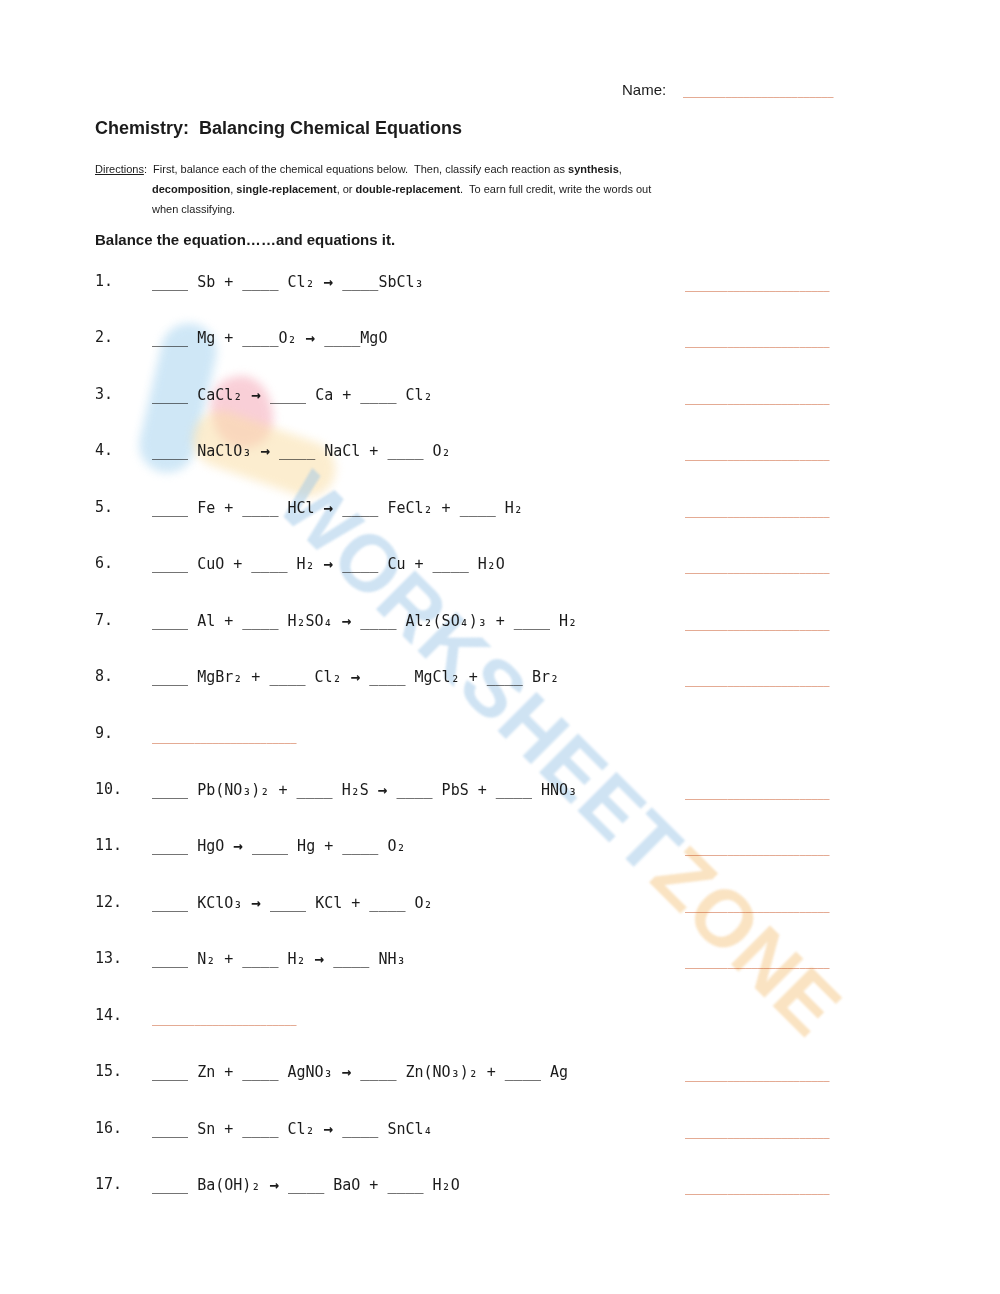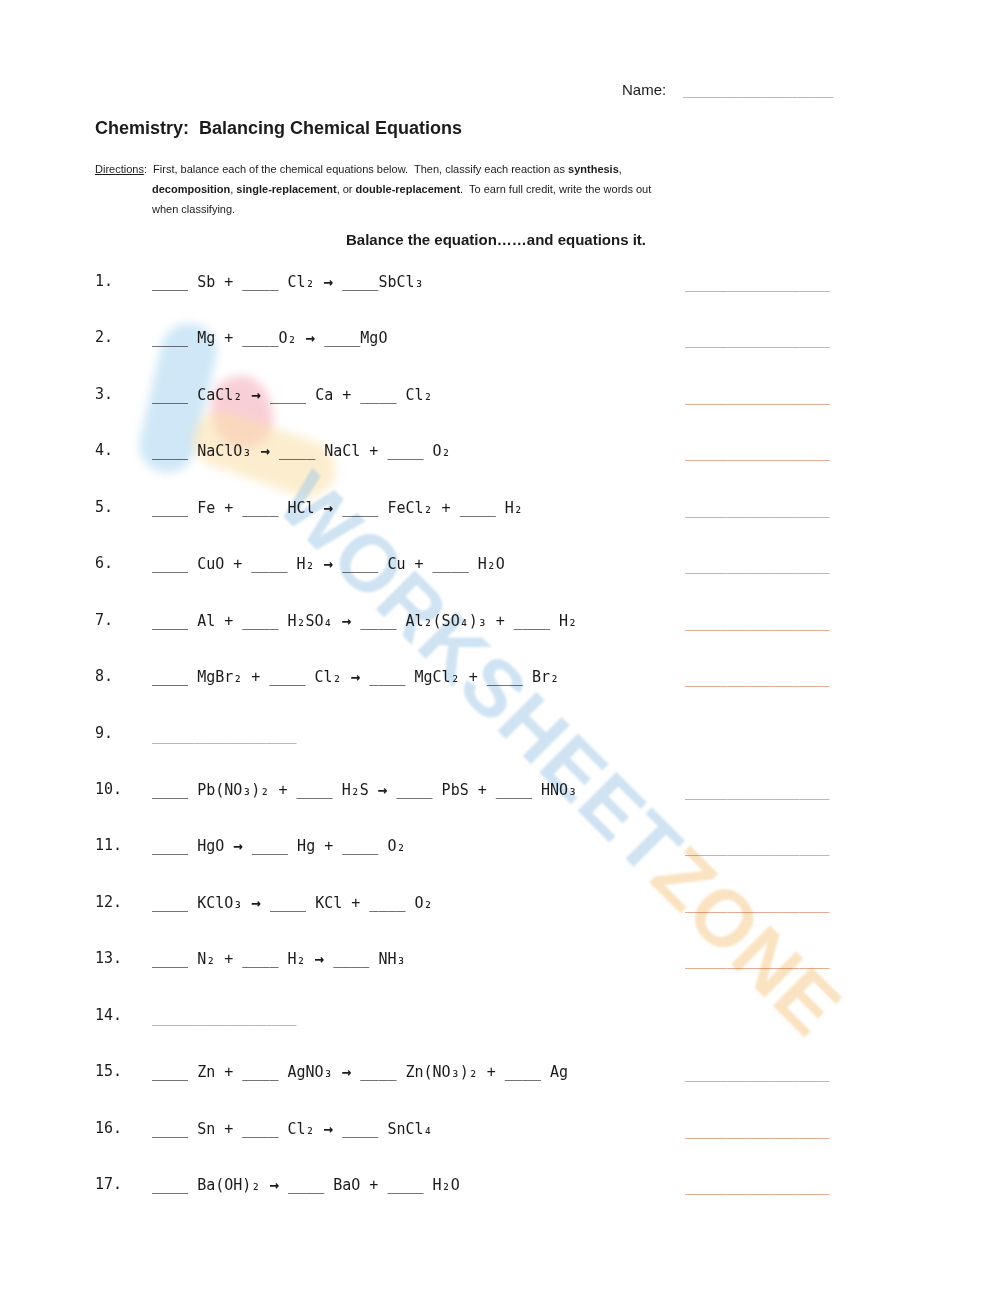--- a/index.html
+++ b/index.html
@@ -25,21 +25,21 @@
   .lbl-date{display:inline-block;width:58px;}
   .line{font-family:"DejaVu Sans Mono","DejaVu Sans",monospace;font-size:10px;color:#c2410c;}
   .title{position:absolute;left:95px;top:118px;font-size:18px;font-weight:bold;white-space:pre;}
   .directions{position:absolute;left:95px;top:160px;width:815px;font-size:11px;line-height:19.8px;}
   .directions p{margin:0;white-space:pre-wrap;}
   .dir-indent{padding-left:57px;}
   .dir-label{text-decoration:underline;}
   .directions b{font-weight:bold;}
   .colheads{
     position:absolute;left:95px;top:231px;width:802px;display:flex;
-    justify-content:center;font-weight:bold;font-size:15px;
+    justify-content:flex-start;font-weight:bold;font-size:15px;
   }
   .eqs{position:absolute;left:95px;top:272px;width:806px;}
   .eq-row{display:grid;grid-template-columns:57px 533px 1fr;height:56.45px;align-items:start;}
   .eq-num{font-family:"DejaVu Sans Mono","DejaVu Sans",monospace;font-size:15px;}
   .eq-text{font-family:"DejaVu Sans Mono","DejaVu Sans",monospace;font-size:15px;white-space:pre;}
   .eq-text .arrow{font-weight:bold;font-size:16px;}
   .eq-blank{margin-top:8px;}
 </style>
 </head>
 <body>

